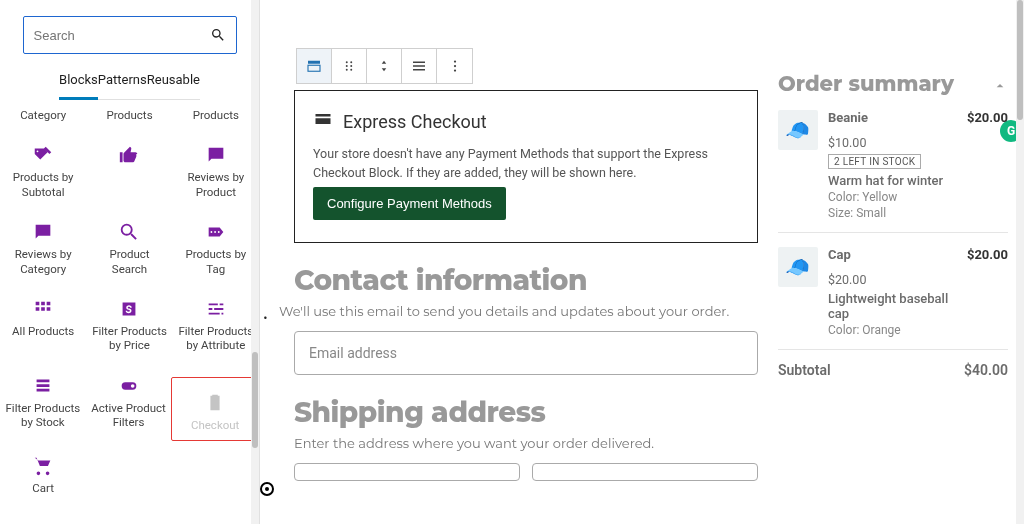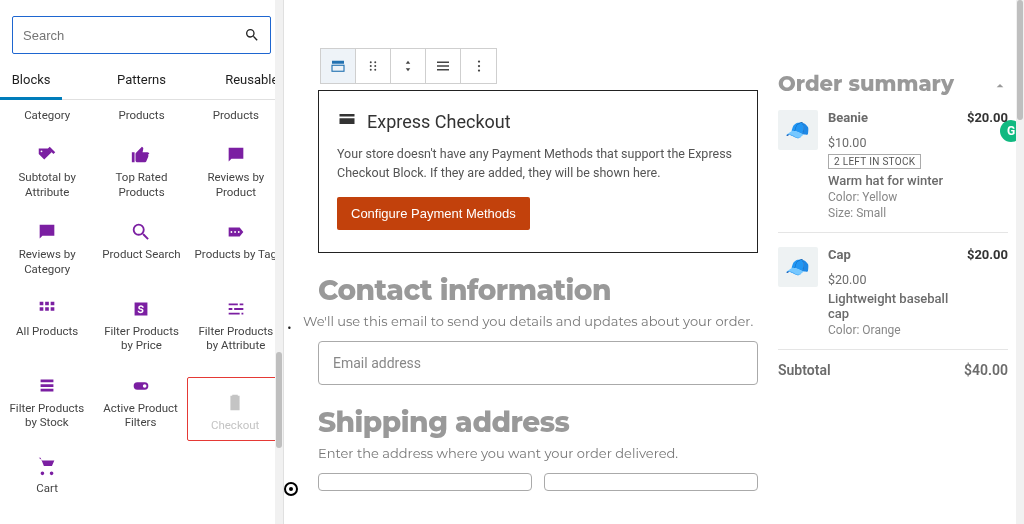--- a/index.html
+++ b/index.html
@@ -1,29 +1,29 @@
 <!DOCTYPE html>
 <html><head>
 <meta charset="utf-8">
 <style>
   * { box-sizing: border-box; margin: 0; padding: 0; }
   body { font-family: -apple-system, BlinkMacSystemFont, "Segoe UI", Roboto, sans-serif; font-size: 13px; color: #1e1e1e; overflow: hidden; }
   .app { display: flex; width: 1024px; height: 524px; position: relative; }
 
   
-  .sidebar { width: 284px; border-right: 1px solid #e0e0e0; display: flex; flex-direction: column; background: #fff; position: relative; }
+  .sidebar { width: 260px; border-right: 1px solid #e0e0e0; display: flex; flex-direction: column; background: #fff; position: relative; align-items: center; }
   .sidebar-scroll { position: absolute; right: 0; top: 0; bottom: 0; width: 8px; background: #f1f1f1; }
   .sidebar-scroll-thumb { position: absolute; left: 1px; top: 352px; width: 6px; height: 96px; background: #bfbfbf; border-radius: 3px; }
 
   .search-wrap { padding: 16px 12px 8px 12px; }
   .search-box { border: 1.5px solid #1e66d0; border-radius: 2px; height: 38px; display: flex; align-items: center; padding: 0 10px; }
   .search-box input { border: none; outline: none; flex: 1; font-size: 13px; color: #555; }
   .search-box .icon { width: 16px; height: 16px; }
 
-  .tab-row { display: flex; border-bottom: 1px solid #e0e0e0; gap: 48px; }
+  .tab-row { display: flex; border-bottom: 1px solid #e0e0e0; }
   .tab { flex: 1; text-align: center; padding: 10px 0 12px 0; font-size: 13px; color: #1e1e1e; cursor: pointer; position: relative; }
   .tab.active::after { content: ""; position: absolute; left: 0; right: 0; bottom: -1px; height: 3px; background: #007cba; }
 
   .block-grid { flex: 1; overflow: hidden; padding-top: 4px; }
   .block-row { display: flex; }
   .block-item { flex: 1; text-align: center; padding: 10px 4px 8px 4px; font-size: 11.5px; color: #444; cursor: pointer; }
   .block-item .bicon { display: flex; align-items: center; justify-content: center; height: 30px; }
   .block-item .bicon svg { width: 22px; height: 22px; fill: #7b1fa2; }
   .block-item.peek .bicon { height: 4px; }
   .block-item.peek { padding-top: 0; }
@@ -45,22 +45,22 @@
   .brand { position: absolute; top: 44px; left: 36px; font-size: 44px; font-weight: 900; letter-spacing: -2px; color: #0b0b0b; z-index: 0; font-family: Arial, sans-serif; }
 
   .block-toolbar { position: absolute; top: 48px; left: 36px; display: flex; border: 1px solid #cfcfcf; background: #fff; z-index: 5; }
   .tb-btn { width: 35px; height: 34px; display: flex; align-items: center; justify-content: center; border-right: 1px solid #cfcfcf; }
   .tb-btn:last-child { border-right: none; }
   .tb-btn svg { width: 18px; height: 18px; fill: #444; }
 
   .express-box { border: 1px solid #222; padding: 18px 18px 22px 18px; margin-top: 34px; margin-left: 28px; }
   .express-title { display: flex; align-items: center; gap: 10px; font-size: 18px; color: #333; margin-bottom: 12px; }
   .express-title svg { width: 20px; height: 20px; fill: #333; }
-  .express-desc { font-size: 12.5px; color: #555; line-height: 1.5; margin-bottom: 14px; max-width: 420px; }
-  .btn-primary { background: #c2410c; color: #fff; border: none; padding: 9px 14px; font-size: 13px; border-radius: 2px; cursor: pointer; }
+  .express-desc { font-size: 12.5px; color: #555; line-height: 1.5; margin-bottom: 4px; max-width: 420px; }
+  .btn-primary { background: #14532d; color: #fff; border: none; padding: 9px 14px; font-size: 13px; border-radius: 2px; cursor: pointer; }
 
   .section-h { font-family: Montserrat, Arial, sans-serif; font-size: 28px; font-weight: 800; color: #999; letter-spacing: -0.5px; margin-top: 20px; margin-left: 28px; }
   .section-p { font-family: Montserrat, Arial, sans-serif; font-size: 13px; color: #777; margin-top: 6px; margin-left: 28px; }
   .bullet-dot { position: relative; margin-left: 13px; }
   .bullet-dot::before { content: "•"; position: absolute; left: -16px; top: 4px; color: #222; font-size: 16px; }
 
   .input-field { border: 1px solid #aaa; border-radius: 4px; height: 44px; display: flex; align-items: center; padding: 0 14px; color: #888; font-size: 14px; margin-top: 12px; margin-left: 28px; }
   
   .pair-inputs { display: flex; gap: 12px; margin-top: 12px; margin-left: 28px; }
   .pair-inputs .half { flex: 1; border: 1px solid #aaa; border-radius: 4px; height: 18px; }
@@ -126,29 +126,28 @@
           </div>
       </div>
 
       <div class="block-row">
         <div class="block-item">
           <div class="bicon">
               <svg viewBox="0 0 24 24">
                 <path d="M3 5h10l4 4-8 8-6-6V5zm2 3a1 1 0 102 0 1 1 0 00-2 0zM15 3l6 6-2 2-6-6 2-2z"></path>
               </svg>
             </div>
-          <div class="label">Subtotal by Attribute</div>
+          <div class="label">Products by Subtotal</div>
         </div>
         <div class="block-item">
           <div class="bicon">
               <svg viewBox="0 0 24 24">
                 <path d="M2 20h3V9H2v11zm19-9c0-1.1-.9-2-2-2h-5.3l.8-3.8V5c0-.4-.2-.8-.4-1.1L13 3 6.6 9.6C6.2 10 6 10.5 6 11v7c0 1.1.9 2 2 2h8c.8 0 1.5-.5 1.8-1.2l2.1-5c.1-.3.1-.5.1-.8v-2z"></path>
               </svg>
             </div>
-          <div class="label">Top Rated Products</div>
         </div>
         <div class="block-item">
           <div class="bicon">
               <svg viewBox="0 0 24 24">
                 <path d="M4 4h16v12H7l-3 3V4zm3 4h10v2H7V8zm0 3h7v2H7v-2z"></path>
               </svg>
             </div>
           <div class="label">Reviews by Product</div>
         </div>
       </div>

